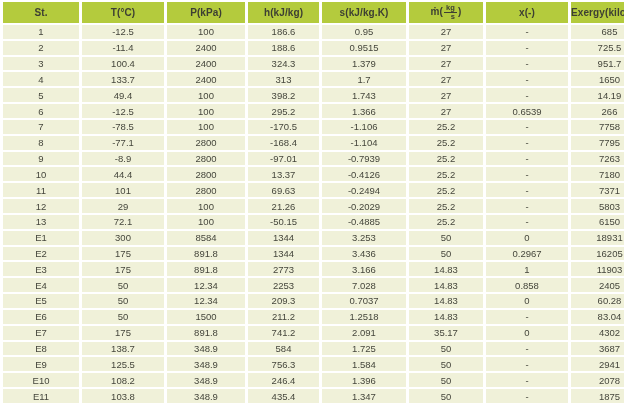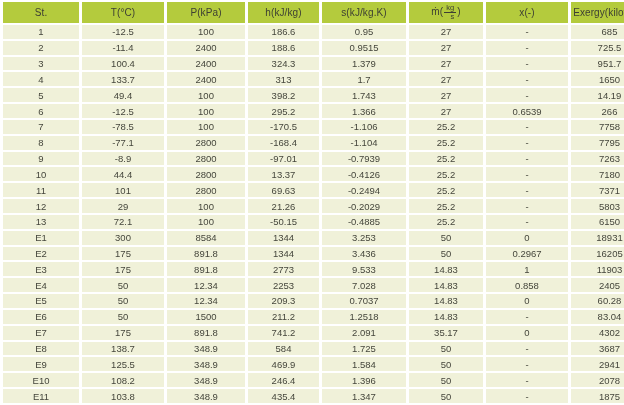--- a/index.html
+++ b/index.html
@@ -15,21 +15,21 @@
     height: 405px;
     table-layout: fixed;
     border-collapse: separate;
     border-spacing: 3px 2px;
     font-family: "Liberation Sans", sans-serif;
   }
   th {
     background: var(--header-bg, #b4cb3d);
     color: var(--header-text, #3d3f33);
     font-size: 10px;
-    font-weight: 400;
+    font-weight: 700;
     height: 21px;
     text-align: center;
     vertical-align: middle;
     padding: 0;
     letter-spacing: 0.1px;
     white-space: nowrap;
     overflow: hidden;
   }
   td {
     background: var(--row-bg, #f0f1d9);
@@ -237,21 +237,21 @@
         <td>3.436</td>
         <td>50</td>
         <td>0.2967</td>
         <td>16205</td>
       </tr>
       <tr>
         <td>E3</td>
         <td>175</td>
         <td>891.8</td>
         <td>2773</td>
-        <td>9.533</td>
+        <td>3.166</td>
         <td>14.83</td>
         <td>1</td>
         <td>11903</td>
       </tr>
       <tr>
         <td>E4</td>
         <td>50</td>
         <td>12.34</td>
         <td>2253</td>
         <td>7.028</td>
@@ -296,21 +296,21 @@
         <td>584</td>
         <td>1.725</td>
         <td>50</td>
         <td>-</td>
         <td>3687</td>
       </tr>
       <tr>
         <td>E9</td>
         <td>125.5</td>
         <td>348.9</td>
-        <td>469.9</td>
+        <td>756.3</td>
         <td>1.584</td>
         <td>50</td>
         <td>-</td>
         <td>2941</td>
       </tr>
       <tr>
         <td>E10</td>
         <td>108.2</td>
         <td>348.9</td>
         <td>246.4</td>

